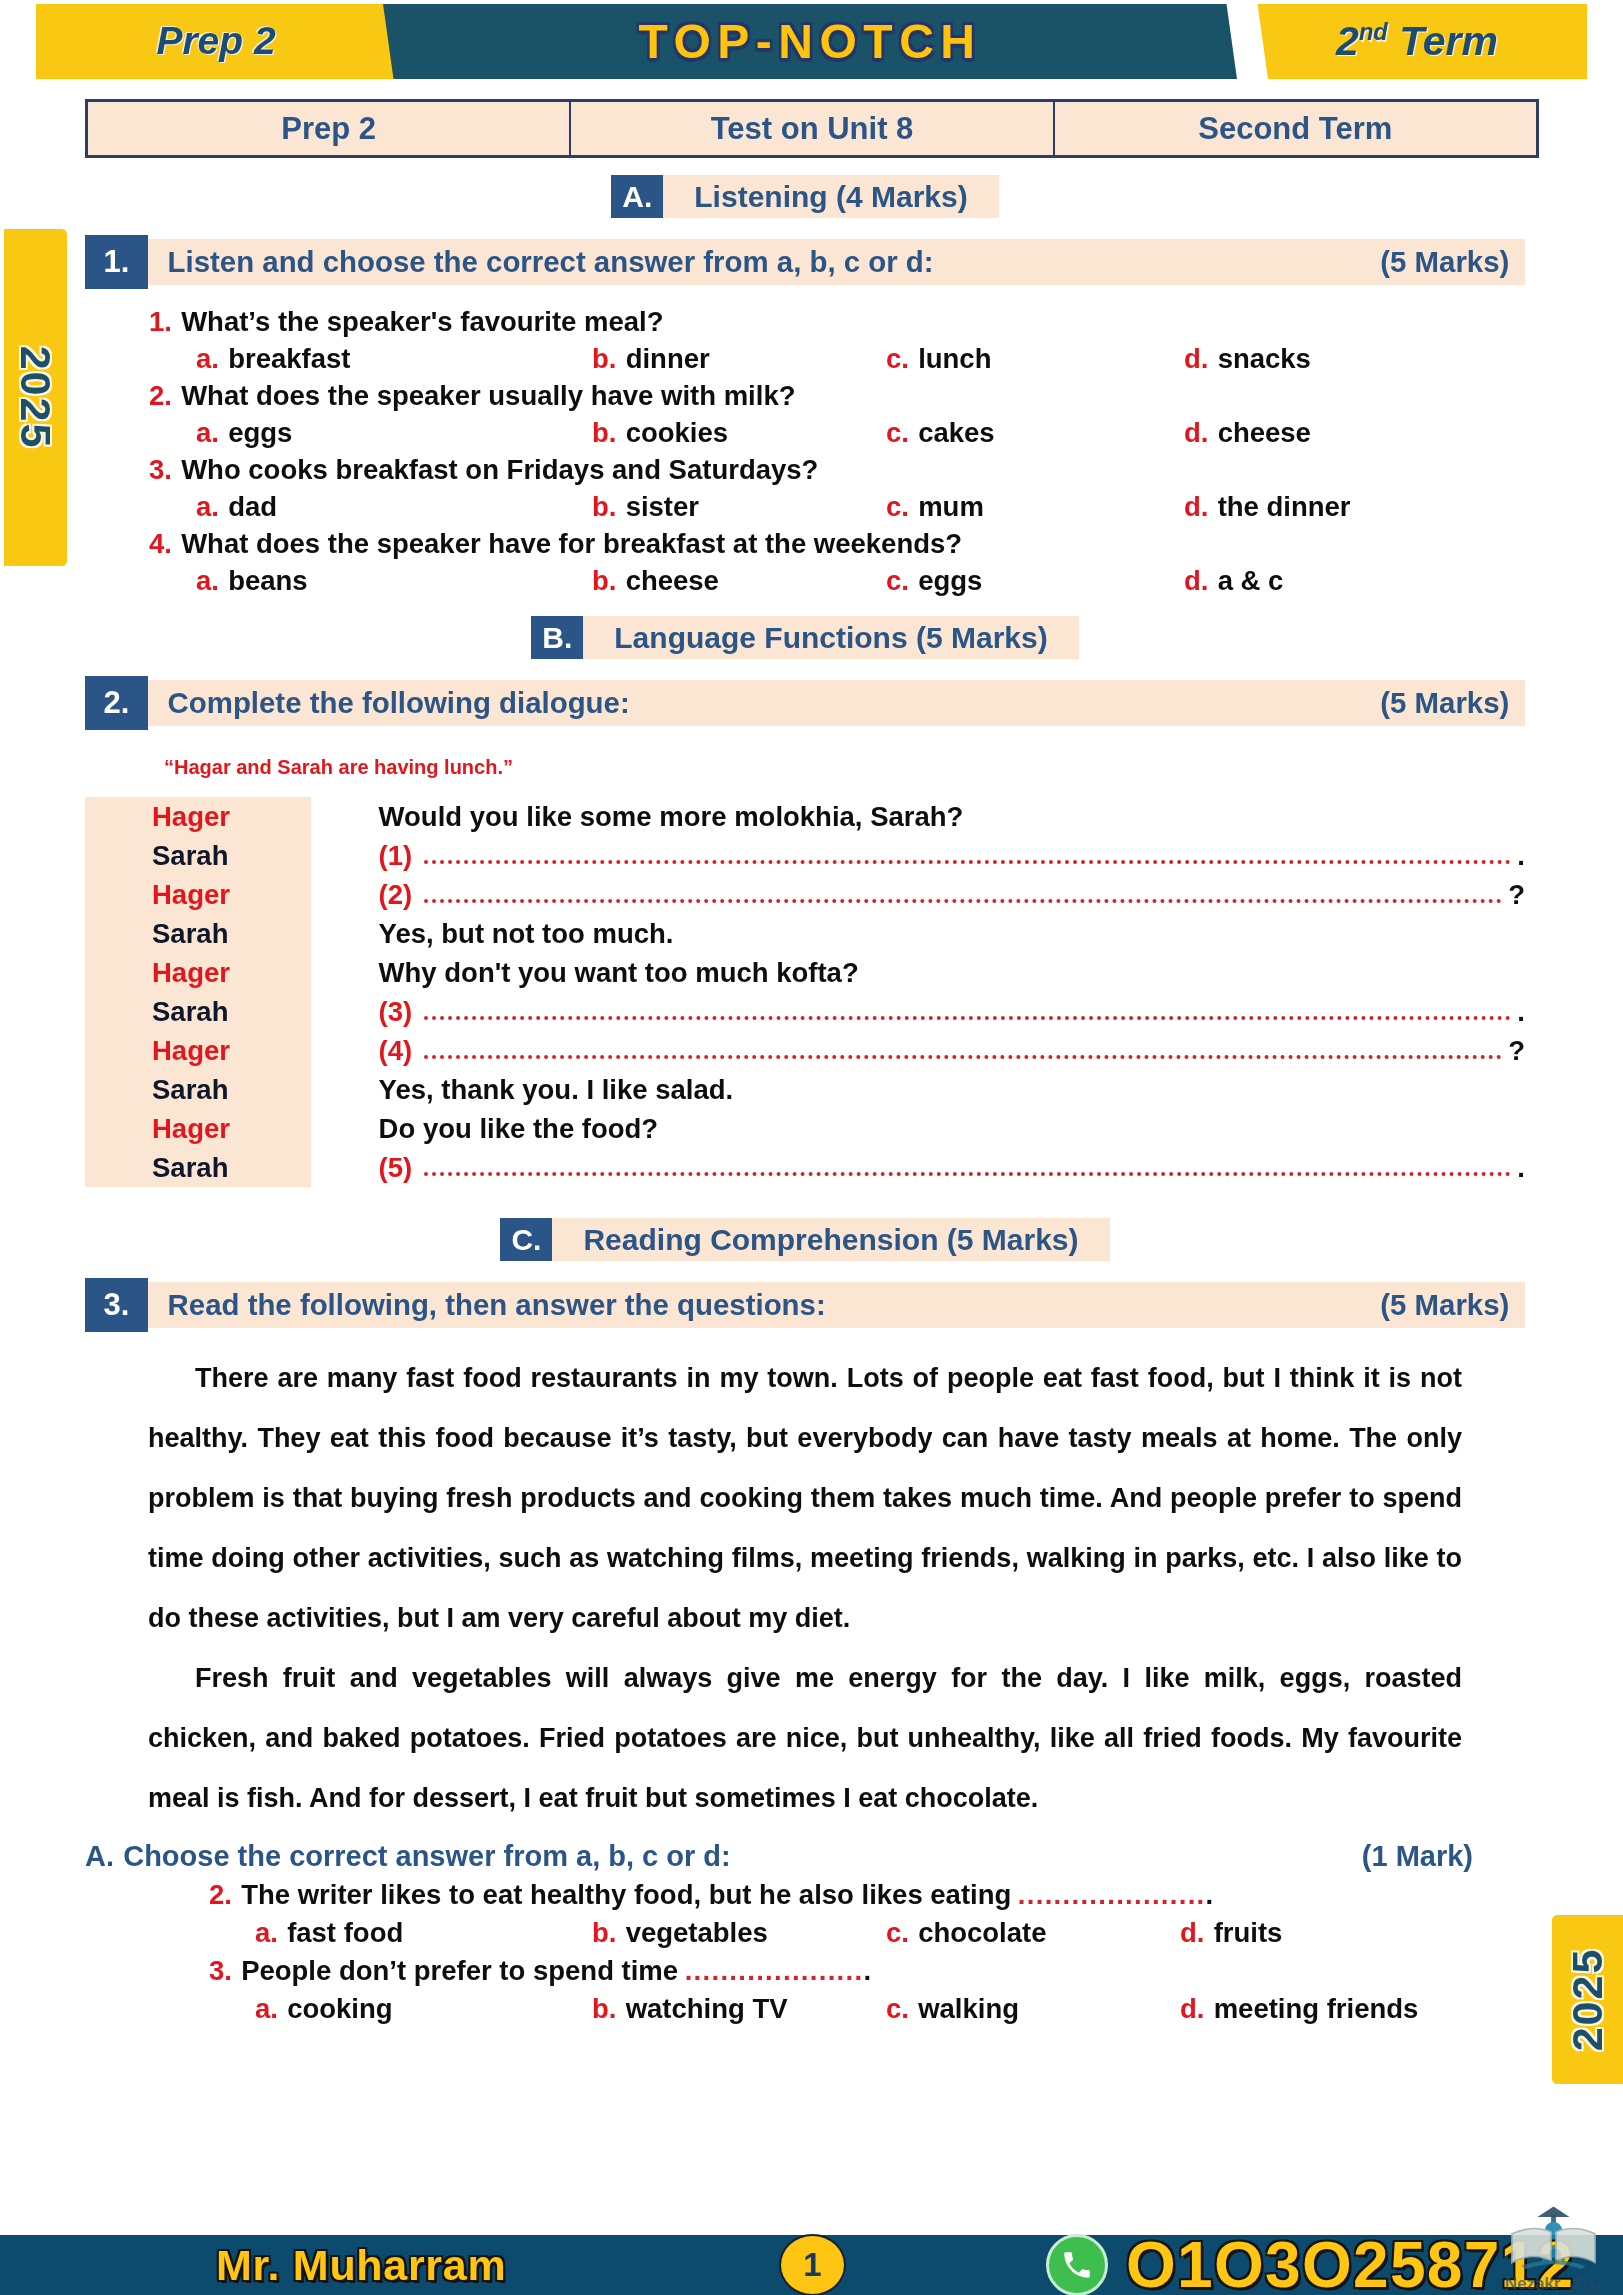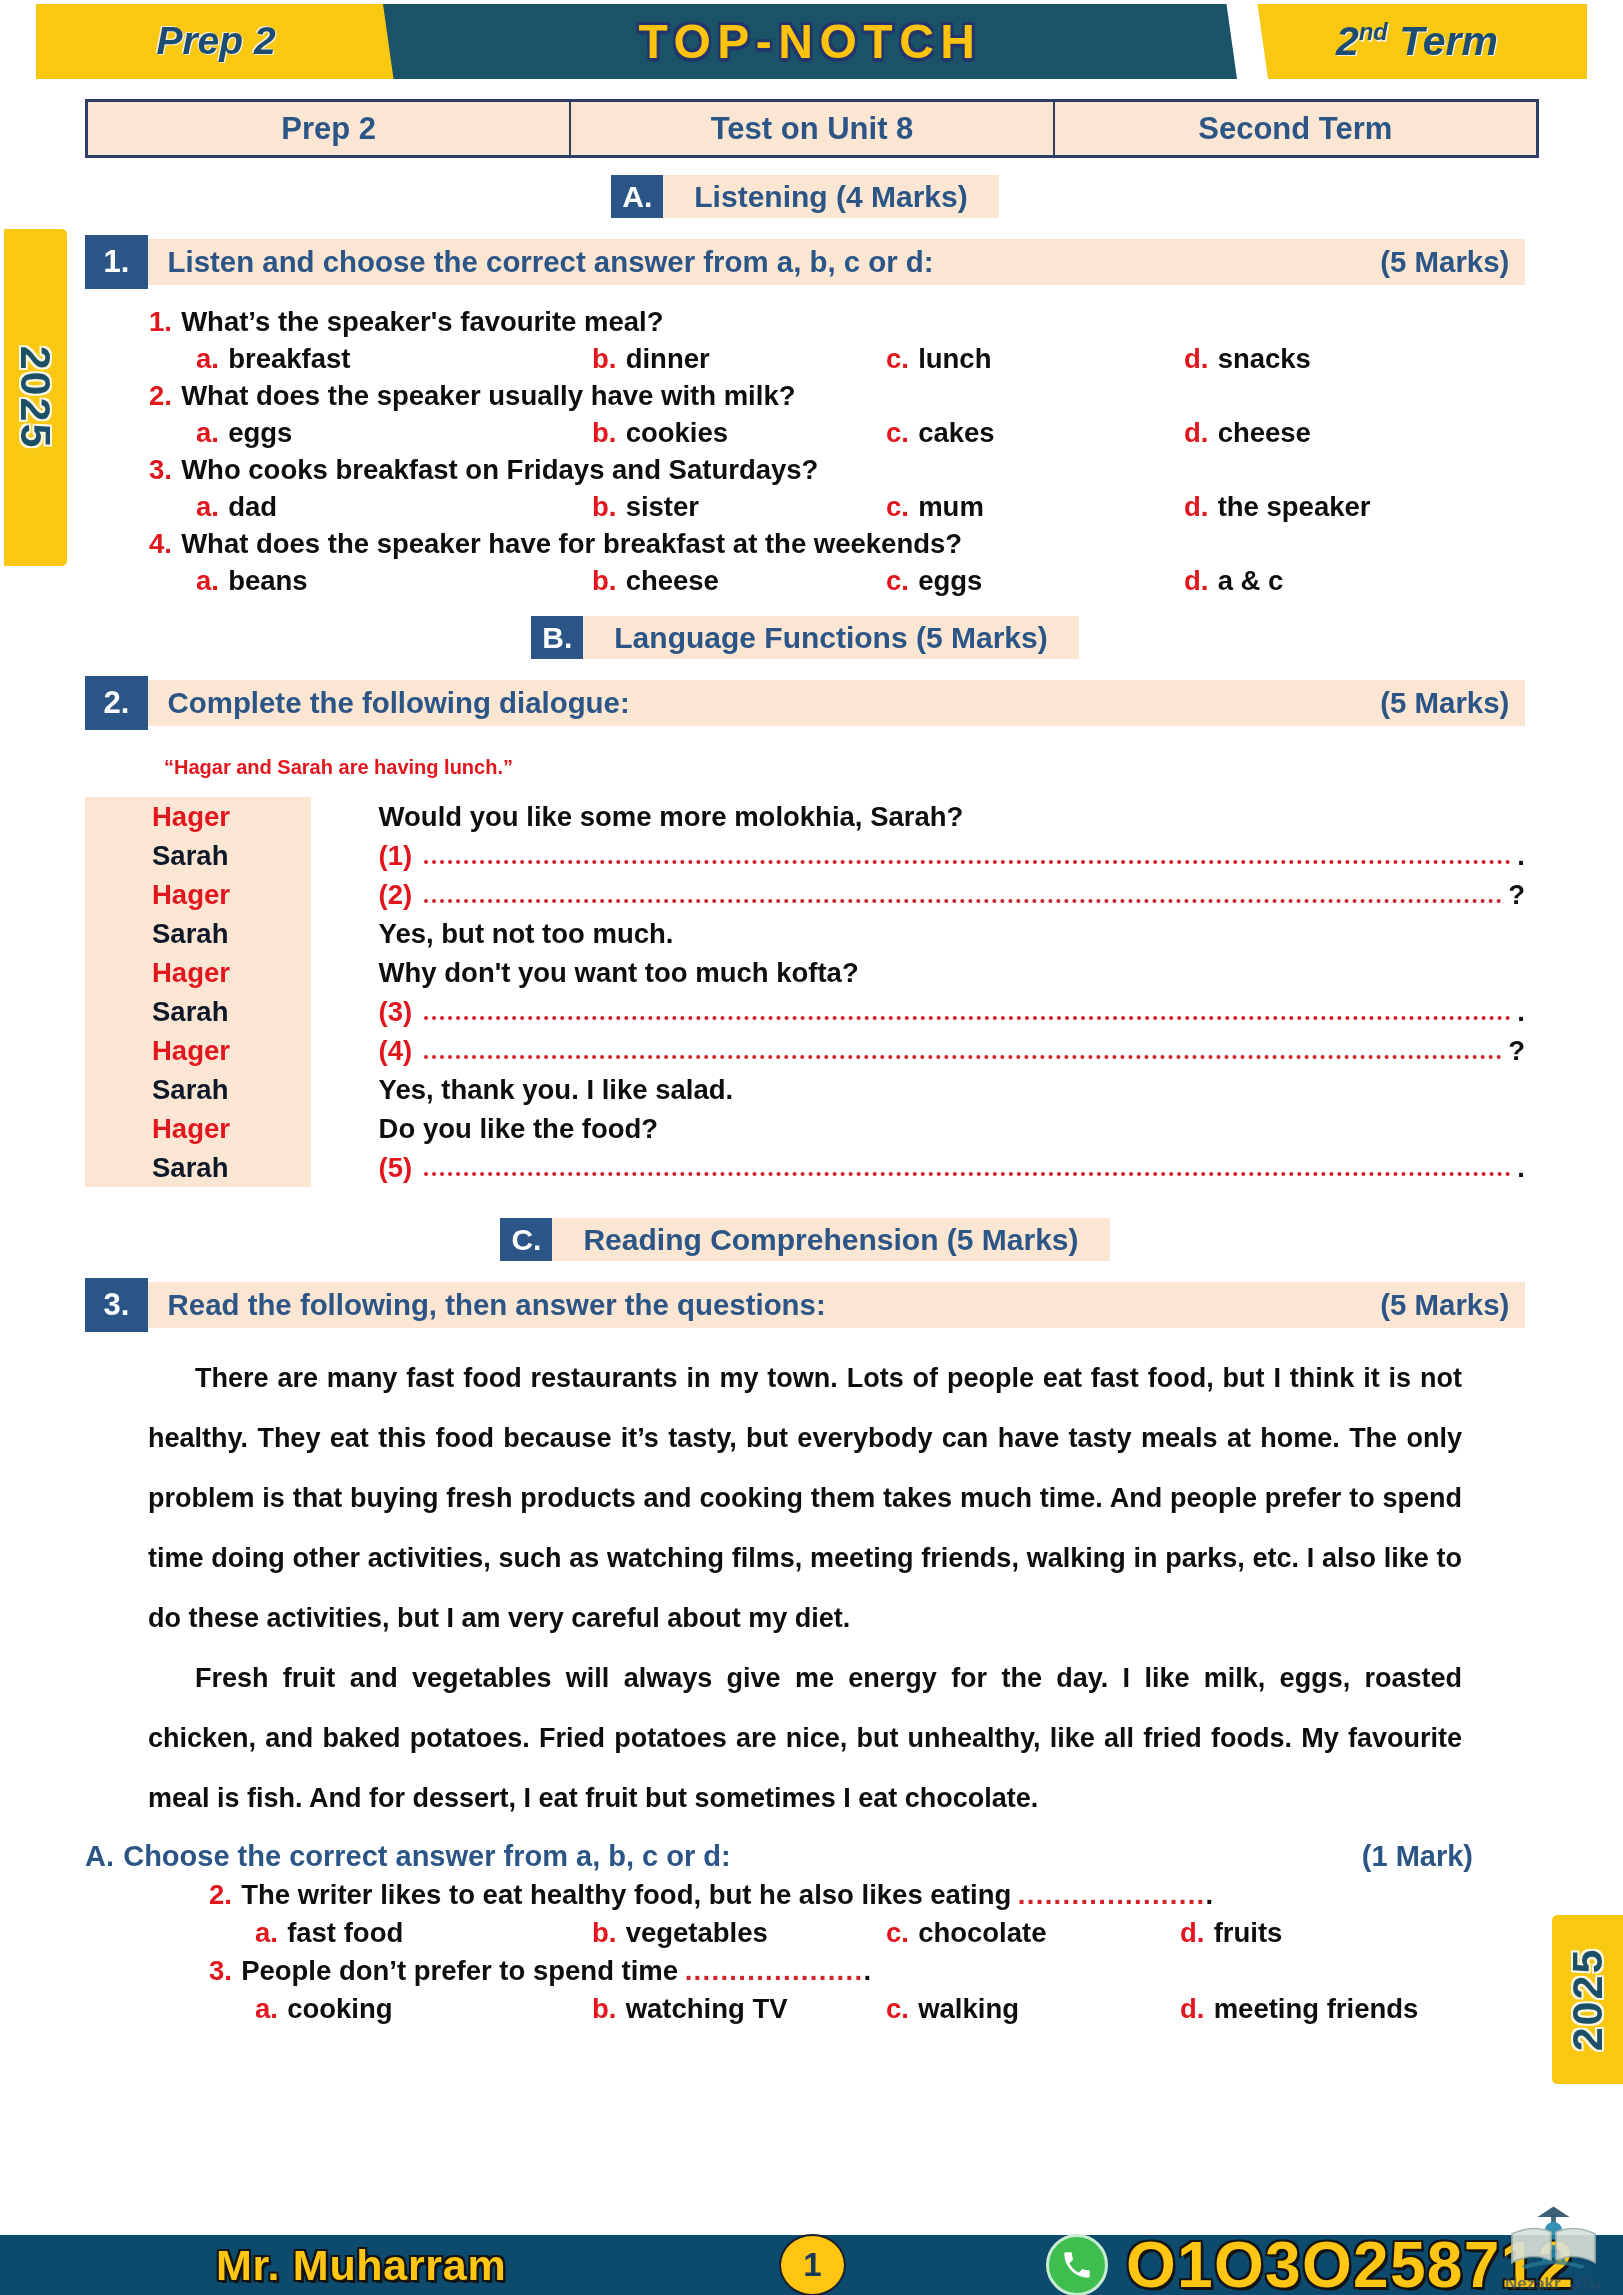--- a/index.html
+++ b/index.html
@@ -221,21 +221,21 @@
         <span class="opt o-b">
             <span class="olet">b.</span>
             <span>sister</span>
           </span>
         <span class="opt o-c">
             <span class="olet">c.</span>
             <span>mum</span>
           </span>
         <span class="opt o-d">
             <span class="olet">d.</span>
-            <span>the speaker</span>
+            <span>the dinner</span>
           </span>
       </div>
       <div class="q-line">
         <span class="rnum">4.</span>
         <span>What does the speaker have for breakfast at the weekends?</span>
       </div>
       <div class="opts">
         <span class="opt o-a">
             <span class="olet">a.</span>
             <span>beans</span>

